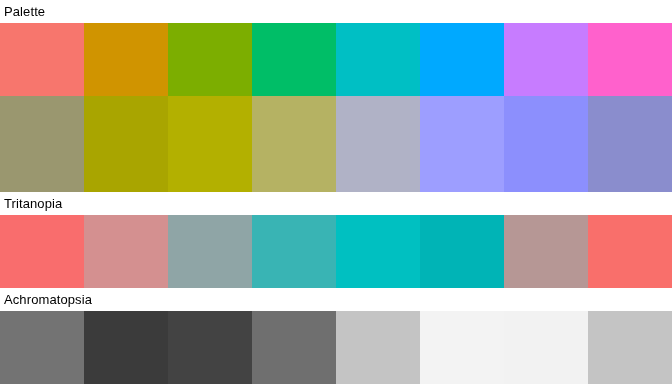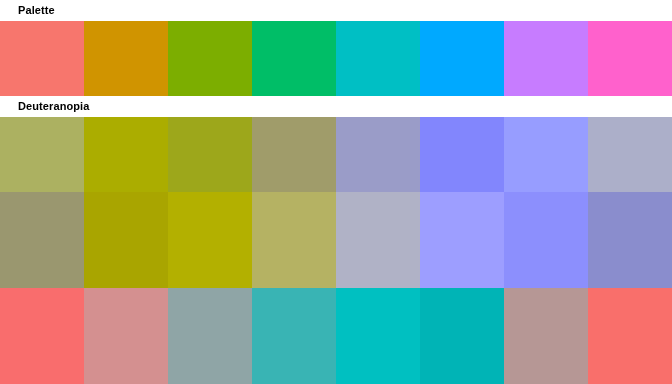--- a/index.html
+++ b/index.html
@@ -21,27 +21,26 @@
     background: #ffffff;
   }
   .row-block {
     display: flex;
     flex-direction: column;
     flex: 1 1 0;
     min-height: 0;
   }
   .row-label {
     flex: 0 0 auto;
-    font-size: 11px;
+    font-size: 13px;
     line-height: 1;
     color: #000000;
-    padding: 5px 0 5px 18px;
+    padding: 5px 0 5px 4px;
     letter-spacing: 0.1px;
     white-space: nowrap;
-    font-weight: bold;
   }
   .swatch-strip {
     flex: 1 1 auto;
     display: flex;
     flex-direction: row;
     min-height: 0;
     width: 100%;
   }
   .swatch {
     flex: 1 1 0;
@@ -60,49 +59,50 @@
         <div class="swatch" style="background-color: rgb(208, 148, 0);"></div>
         <div class="swatch" style="background-color: rgb(124, 174, 0);"></div>
         <div class="swatch" style="background-color: rgb(0, 190, 103);"></div>
         <div class="swatch" style="background-color: rgb(0, 191, 196);"></div>
         <div class="swatch" style="background-color: rgb(0, 169, 255);"></div>
         <div class="swatch" style="background-color: rgb(199, 124, 255);"></div>
         <div class="swatch" style="background-color: rgb(255, 97, 204);"></div>
       </div>
     </div>
     <div class="row-block">
-      <div class="row-label">Deuteranopia</div>
-      <div class="swatch-strip">
-        <div class="swatch" style="background-color: rgb(172, 177, 97);"></div>
-        <div class="swatch" style="background-color: rgb(171, 173, 0);"></div>
-        <div class="swatch" style="background-color: rgb(157, 167, 27);"></div>
-        <div class="swatch" style="background-color: rgb(160, 156, 106);"></div>
-        <div class="swatch" style="background-color: rgb(154, 156, 200);"></div>
-        <div class="swatch" style="background-color: rgb(130, 134, 253);"></div>
-        <div class="swatch" style="background-color: rgb(151, 157, 255);"></div>
-        <div class="swatch" style="background-color: rgb(172, 175, 201);"></div>
-      </div>
-    </div>
-    <div class="row-block">
       <div class="swatch-strip">
         <div class="swatch" style="background-color: rgb(154, 151, 111);"></div>
         <div class="swatch" style="background-color: rgb(169, 165, 0);"></div>
         <div class="swatch" style="background-color: rgb(179, 176, 0);"></div>
         <div class="swatch" style="background-color: rgb(181, 178, 99);"></div>
         <div class="swatch" style="background-color: rgb(176, 178, 198);"></div>
         <div class="swatch" style="background-color: rgb(157, 158, 255);"></div>
         <div class="swatch" style="background-color: rgb(140, 143, 253);"></div>
         <div class="swatch" style="background-color: rgb(138, 141, 205);"></div>
       </div>
     </div>
     <div class="row-block">
+      <div class="row-label">Tritanopia</div>
       <div class="swatch-strip">
         <div class="swatch" style="background-color: rgb(249, 109, 109);"></div>
         <div class="swatch" style="background-color: rgb(212, 144, 144);"></div>
         <div class="swatch" style="background-color: rgb(143, 165, 166);"></div>
         <div class="swatch" style="background-color: rgb(57, 180, 180);"></div>
         <div class="swatch" style="background-color: rgb(0, 192, 193);"></div>
         <div class="swatch" style="background-color: rgb(0, 180, 182);"></div>
         <div class="swatch" style="background-color: rgb(182, 151, 149);"></div>
         <div class="swatch" style="background-color: rgb(249, 111, 107);"></div>
       </div>
     </div>
+    <div class="row-block">
+      <div class="row-label">Achromatopsia</div>
+      <div class="swatch-strip">
+        <div class="swatch" style="background-color: rgb(115, 115, 115);"></div>
+        <div class="swatch" style="background-color: rgb(59, 59, 59);"></div>
+        <div class="swatch" style="background-color: rgb(67, 67, 67);"></div>
+        <div class="swatch" style="background-color: rgb(111, 111, 111);"></div>
+        <div class="swatch" style="background-color: rgb(196, 196, 196);"></div>
+        <div class="swatch" style="background-color: rgb(243, 243, 243);"></div>
+        <div class="swatch" style="background-color: rgb(242, 242, 242);"></div>
+        <div class="swatch" style="background-color: rgb(196, 196, 196);"></div>
+      </div>
+    </div>
   </div>
 
 </body></html>

